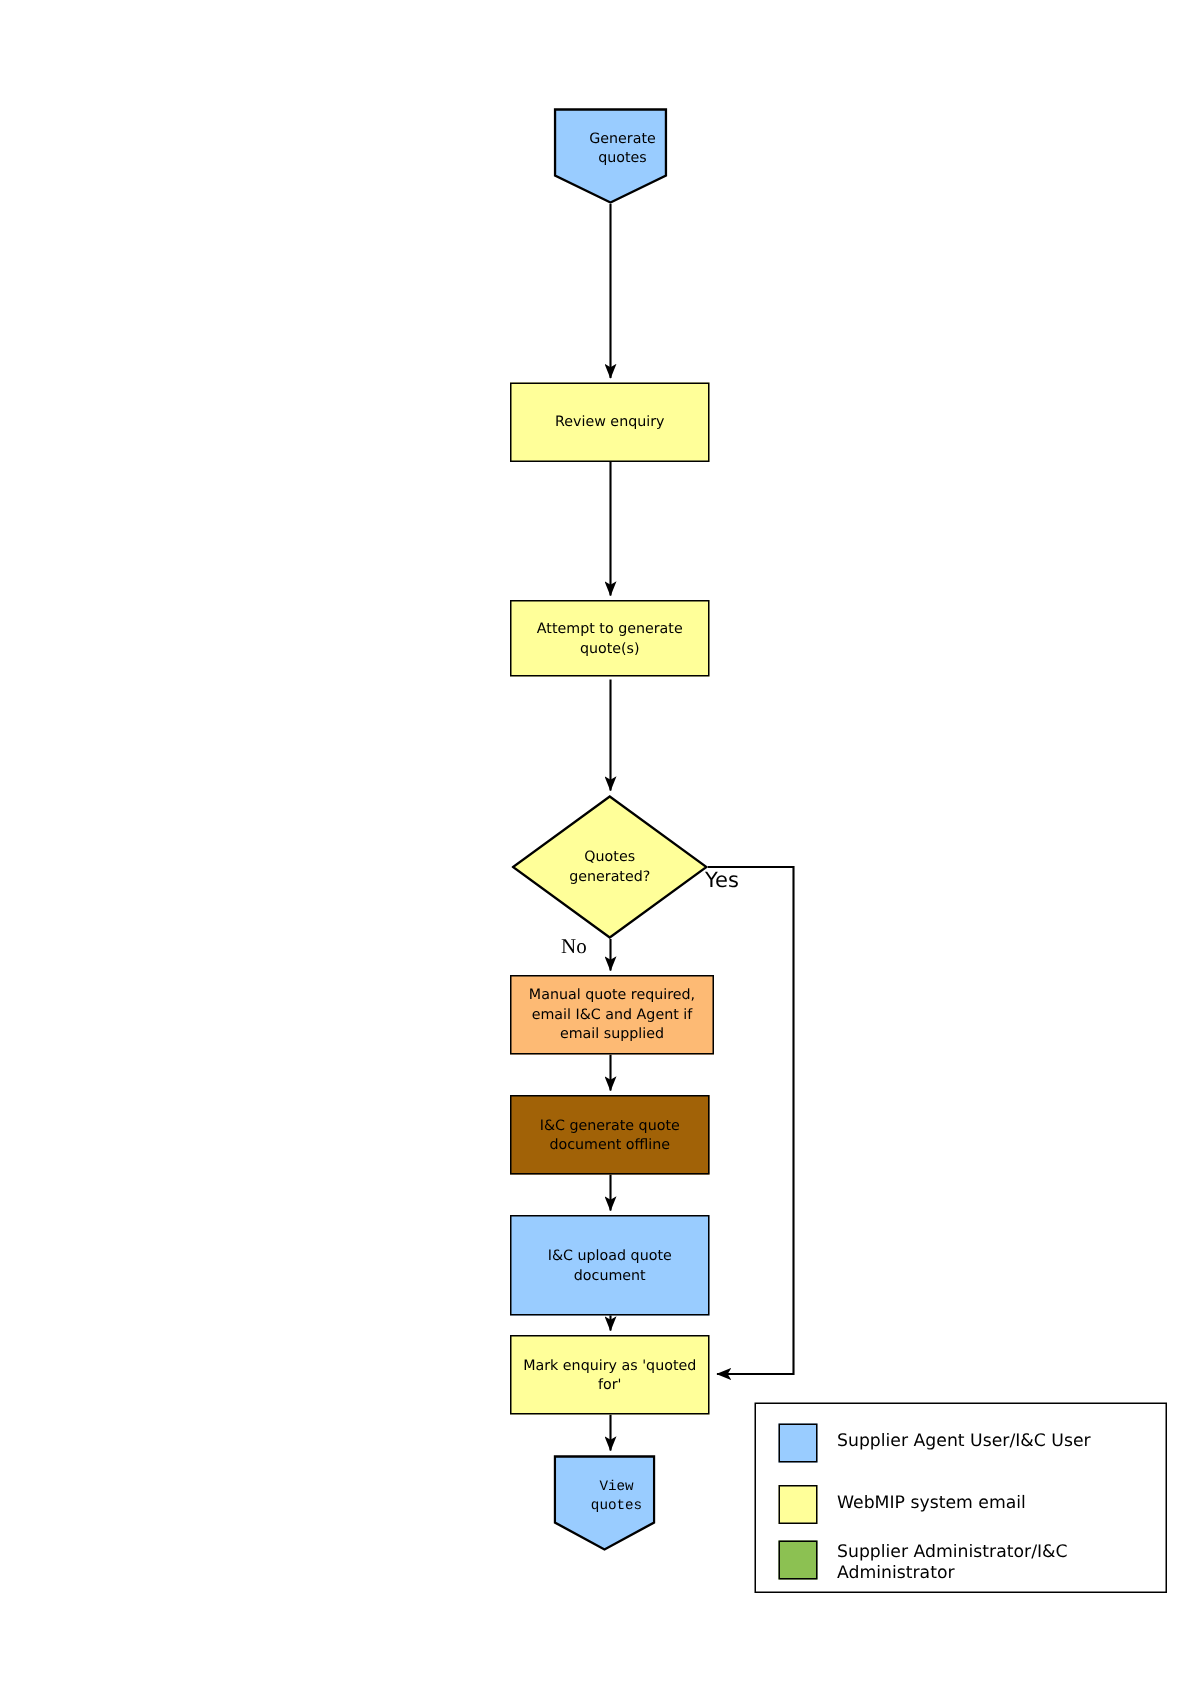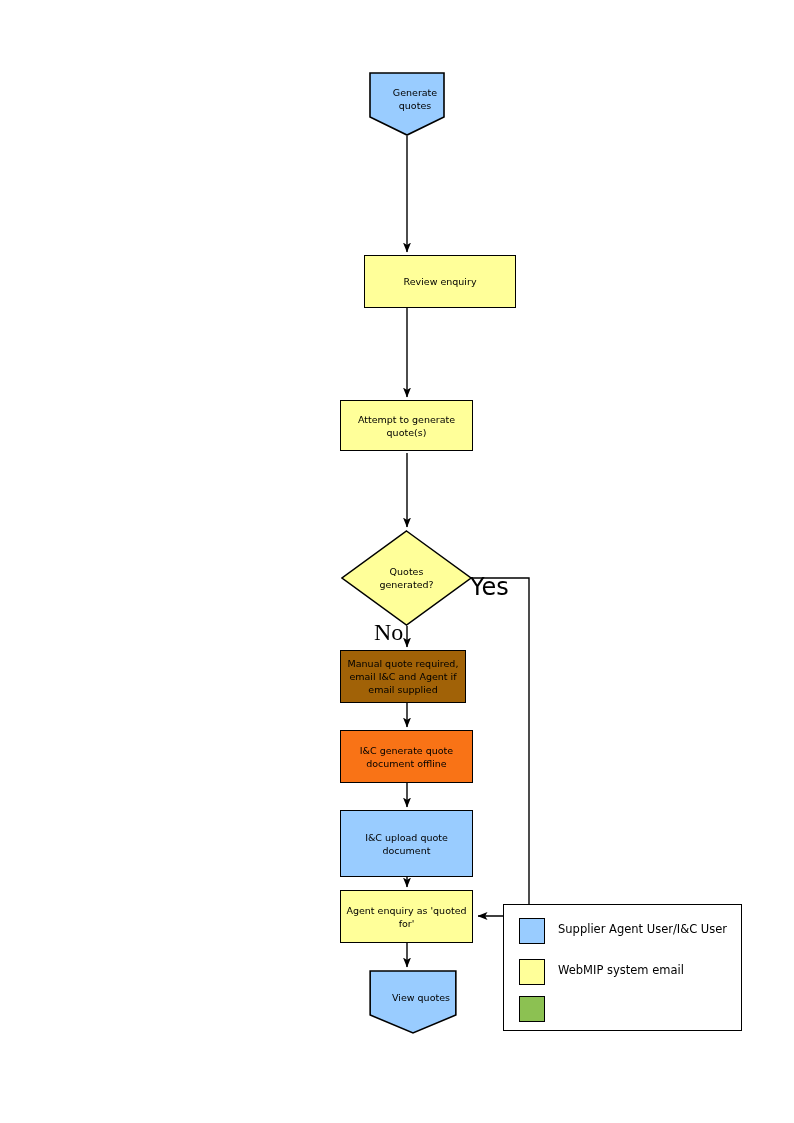--- a/index.html
+++ b/index.html
@@ -75,32 +75,32 @@
     width: 100%;
     height: 100%;
     z-index: 0;
   }
   .diamond .node-label {
     position: relative;
     z-index: 1;
   }
   .edge-label {
     position: absolute;
-    font-size: 24px;
+    font-size: 14px;
     line-height: 22px;
     color: #000000;
     z-index: 4;
     white-space: nowrap;
   }
   
   #legend {
     position: absolute;
     left: 503px;
-    top: 904px;
-    width: 239px;
+    top: 935px;
+    width: 275px;
     height: 127px;
     border: 1.3px solid #000000;
     background: #ffffff;
     box-sizing: border-box;
     z-index: 5;
   }
   .legend-row {
     position: absolute;
     left: 15px;
     display: flex;
@@ -156,58 +156,58 @@
 </svg>
 
 <div class="node pentagon" id="node-generate-quotes" style="left:369px; top:72px; width:76px; height:64px;">
   <svg class="penta-fill" viewBox="0 0 76 64" preserveAspectRatio="none">
     <polygon points="1,1 75,1 75,45 38,63 1,45" fill="#99CCFF" stroke="#000000" stroke-width="1.6" vector-effect="non-scaling-stroke"></polygon>
   </svg>
   <span class="node-label" style="margin-bottom:10px;">Generate
 quotes</span>
 </div>
 
-<div class="node box" id="node-review-enquiry" style="left:340px; top:255px; width:152px; height:53px; background:#FFFF99;margin-left:24px;">
+<div class="node box" id="node-review-enquiry" style="left:340px; top:255px; width:133px; height:53px; background:#FFFF99;">
   <span class="node-label">Review enquiry</span>
 </div>
 
 <div class="node box" id="node-attempt-to-generate-quotes" style="left:340px; top:400px; width:133px; height:51px; background:#FFFF99;">
   <span class="node-label">Attempt to generate
 quote(s)</span>
 </div>
 
 <div class="node diamond" id="node-quotes-generated" style="left:341px; top:530px; width:131px; height:96px;">
   <svg class="dia-fill" viewBox="0 0 131 96" preserveAspectRatio="none">
     <polygon points="65.5,1 130,48 65.5,95 1,48" fill="#FFFF99" stroke="#000000" stroke-width="1.5" vector-effect="non-scaling-stroke"></polygon>
   </svg>
   <span class="node-label">Quotes
 generated?</span>
 </div>
 
-<div class="node box" id="node-manual-quote-required" style="left:340px; top:650px; width:126px; height:53px; background:#a16207;">
+<div class="node box" id="node-manual-quote-required" style="left:340px; top:650px; width:136px; height:53px; background:#fdba74;">
   <span class="node-label">Manual quote required,
 email I&amp;C and Agent if
 email supplied</span>
 </div>
 
-<div class="node box" id="node-ic-generate-quote-document-offline" style="left:340px; top:730px; width:133px; height:53px; background:#f97316;">
+<div class="node box" id="node-ic-generate-quote-document-offline" style="left:340px; top:730px; width:133px; height:53px; background:#a16207;">
   <span class="node-label">I&amp;C generate quote
 document offline</span>
 </div>
 
 <div class="node box" id="node-ic-upload-quote-document" style="left:340px; top:810px; width:133px; height:67px; background:#99CCFF;">
   <span class="node-label">I&amp;C upload quote
 document</span>
 </div>
 
 <div class="node box" id="node-mark-enquiry-as-quoted-for" style="left:340px; top:890px; width:133px; height:53px; background:#FFFF99;">
-  <span class="node-label" style="padding:0 1px;">Agent enquiry as 'quoted for'</span>
-</div>
-
-<div class="node pentagon" id="node-view-quotes" style="left:369px; top:970px; width:88px; height:64px;">
+  <span class="node-label" style="padding:0 1px;">Mark enquiry as 'quoted for'</span>
+</div>
+
+<div class="node pentagon" id="node-view-quotes" style="left:369px; top:970px; width:68px; height:64px;font-family:Liberation Mono, monospace;">
   <svg class="penta-fill" viewBox="0 0 76 64" preserveAspectRatio="none">
     <polygon points="1,1 75,1 75,45 38,63 1,45" fill="#99CCFF" stroke="#000000" stroke-width="1.6" vector-effect="non-scaling-stroke"></polygon>
   </svg>
   <span class="node-label" style="margin-bottom:10px;">View quotes</span>
 </div>
 
 <div class="edge-label" id="edge-label-yes" style="left:470px; top:576px;">Yes</div>
 
 <div class="edge-label" id="edge-label-no" style="left:374px; top:621px;font-family:Liberation Serif, serif;">No</div>
 
@@ -218,15 +218,17 @@
     <span class="legend-text">Supplier Agent User/I&amp;C User</span>
   </div>
 
   <div class="legend-row" id="legend-row-1">
     <span class="legend-swatch" style="background:#FFFF99;"></span>
     <span class="legend-text">WebMIP system email</span>
   </div>
 
   <div class="legend-row" id="legend-row-2">
     <span class="legend-swatch" style="background:#8CC152;"></span>
+    <span class="legend-text">Supplier Administrator/I&amp;C
+Administrator</span>
   </div>
 
 </div>
 
 </body></html>

